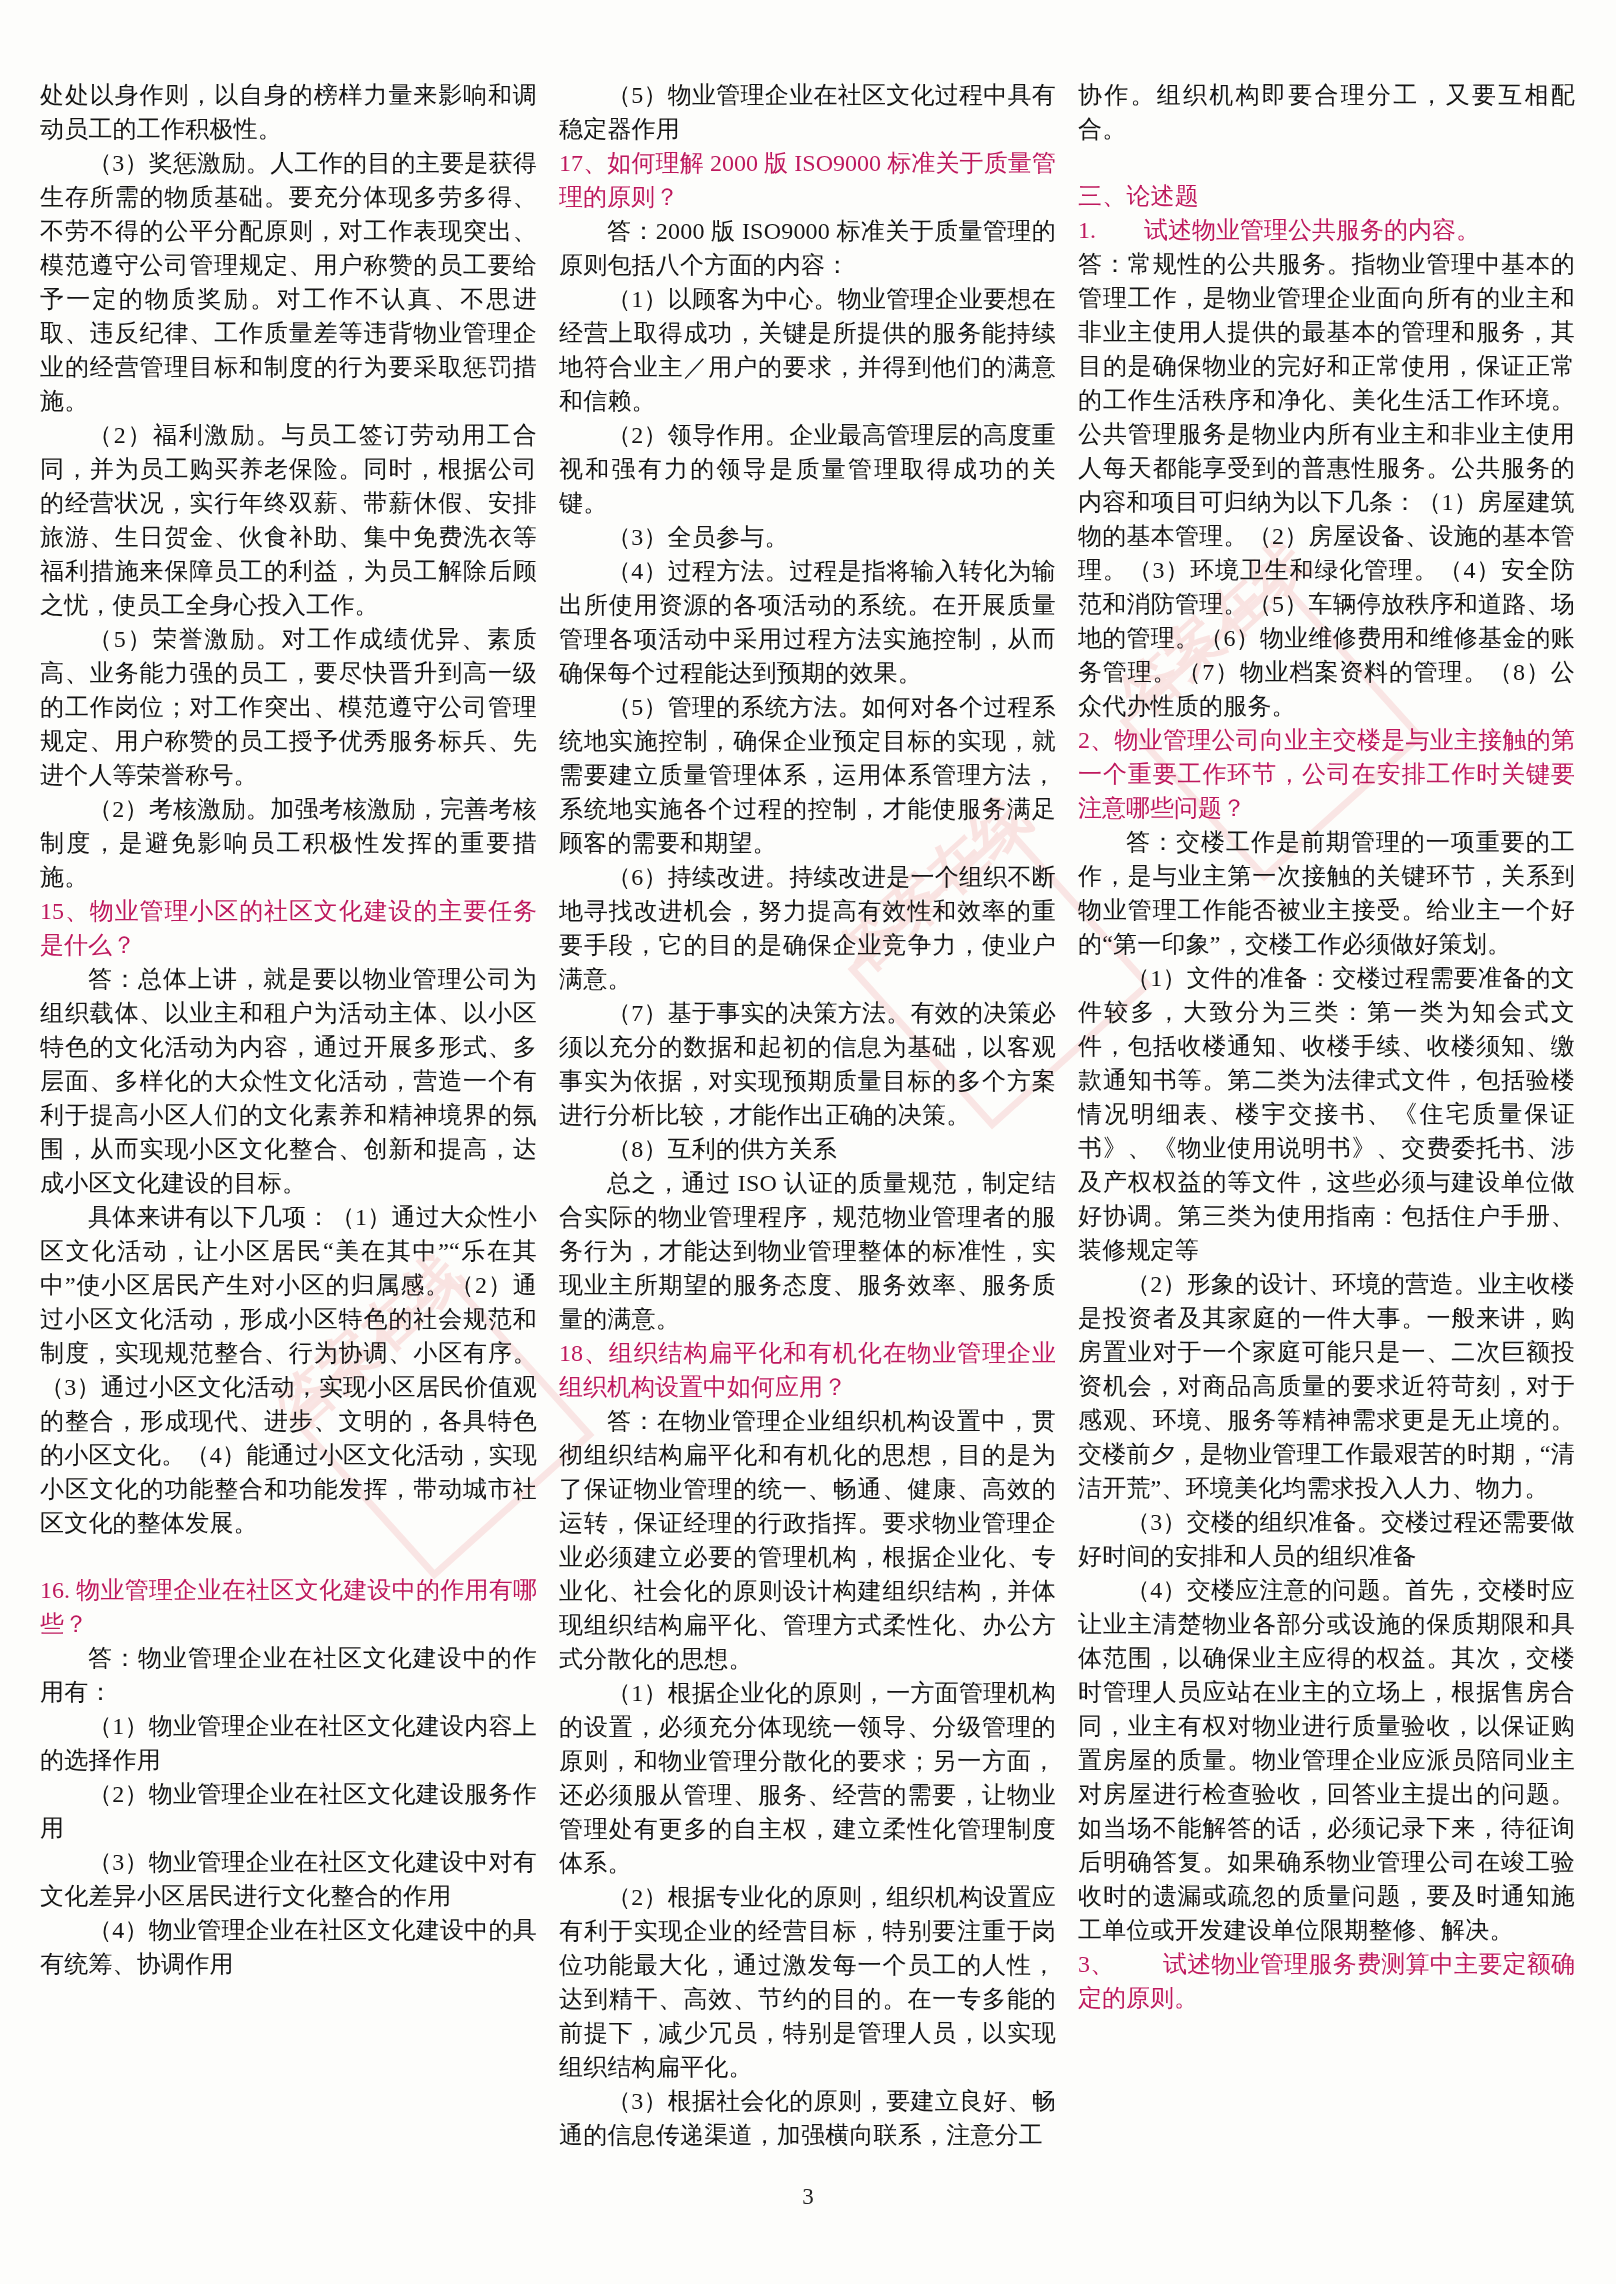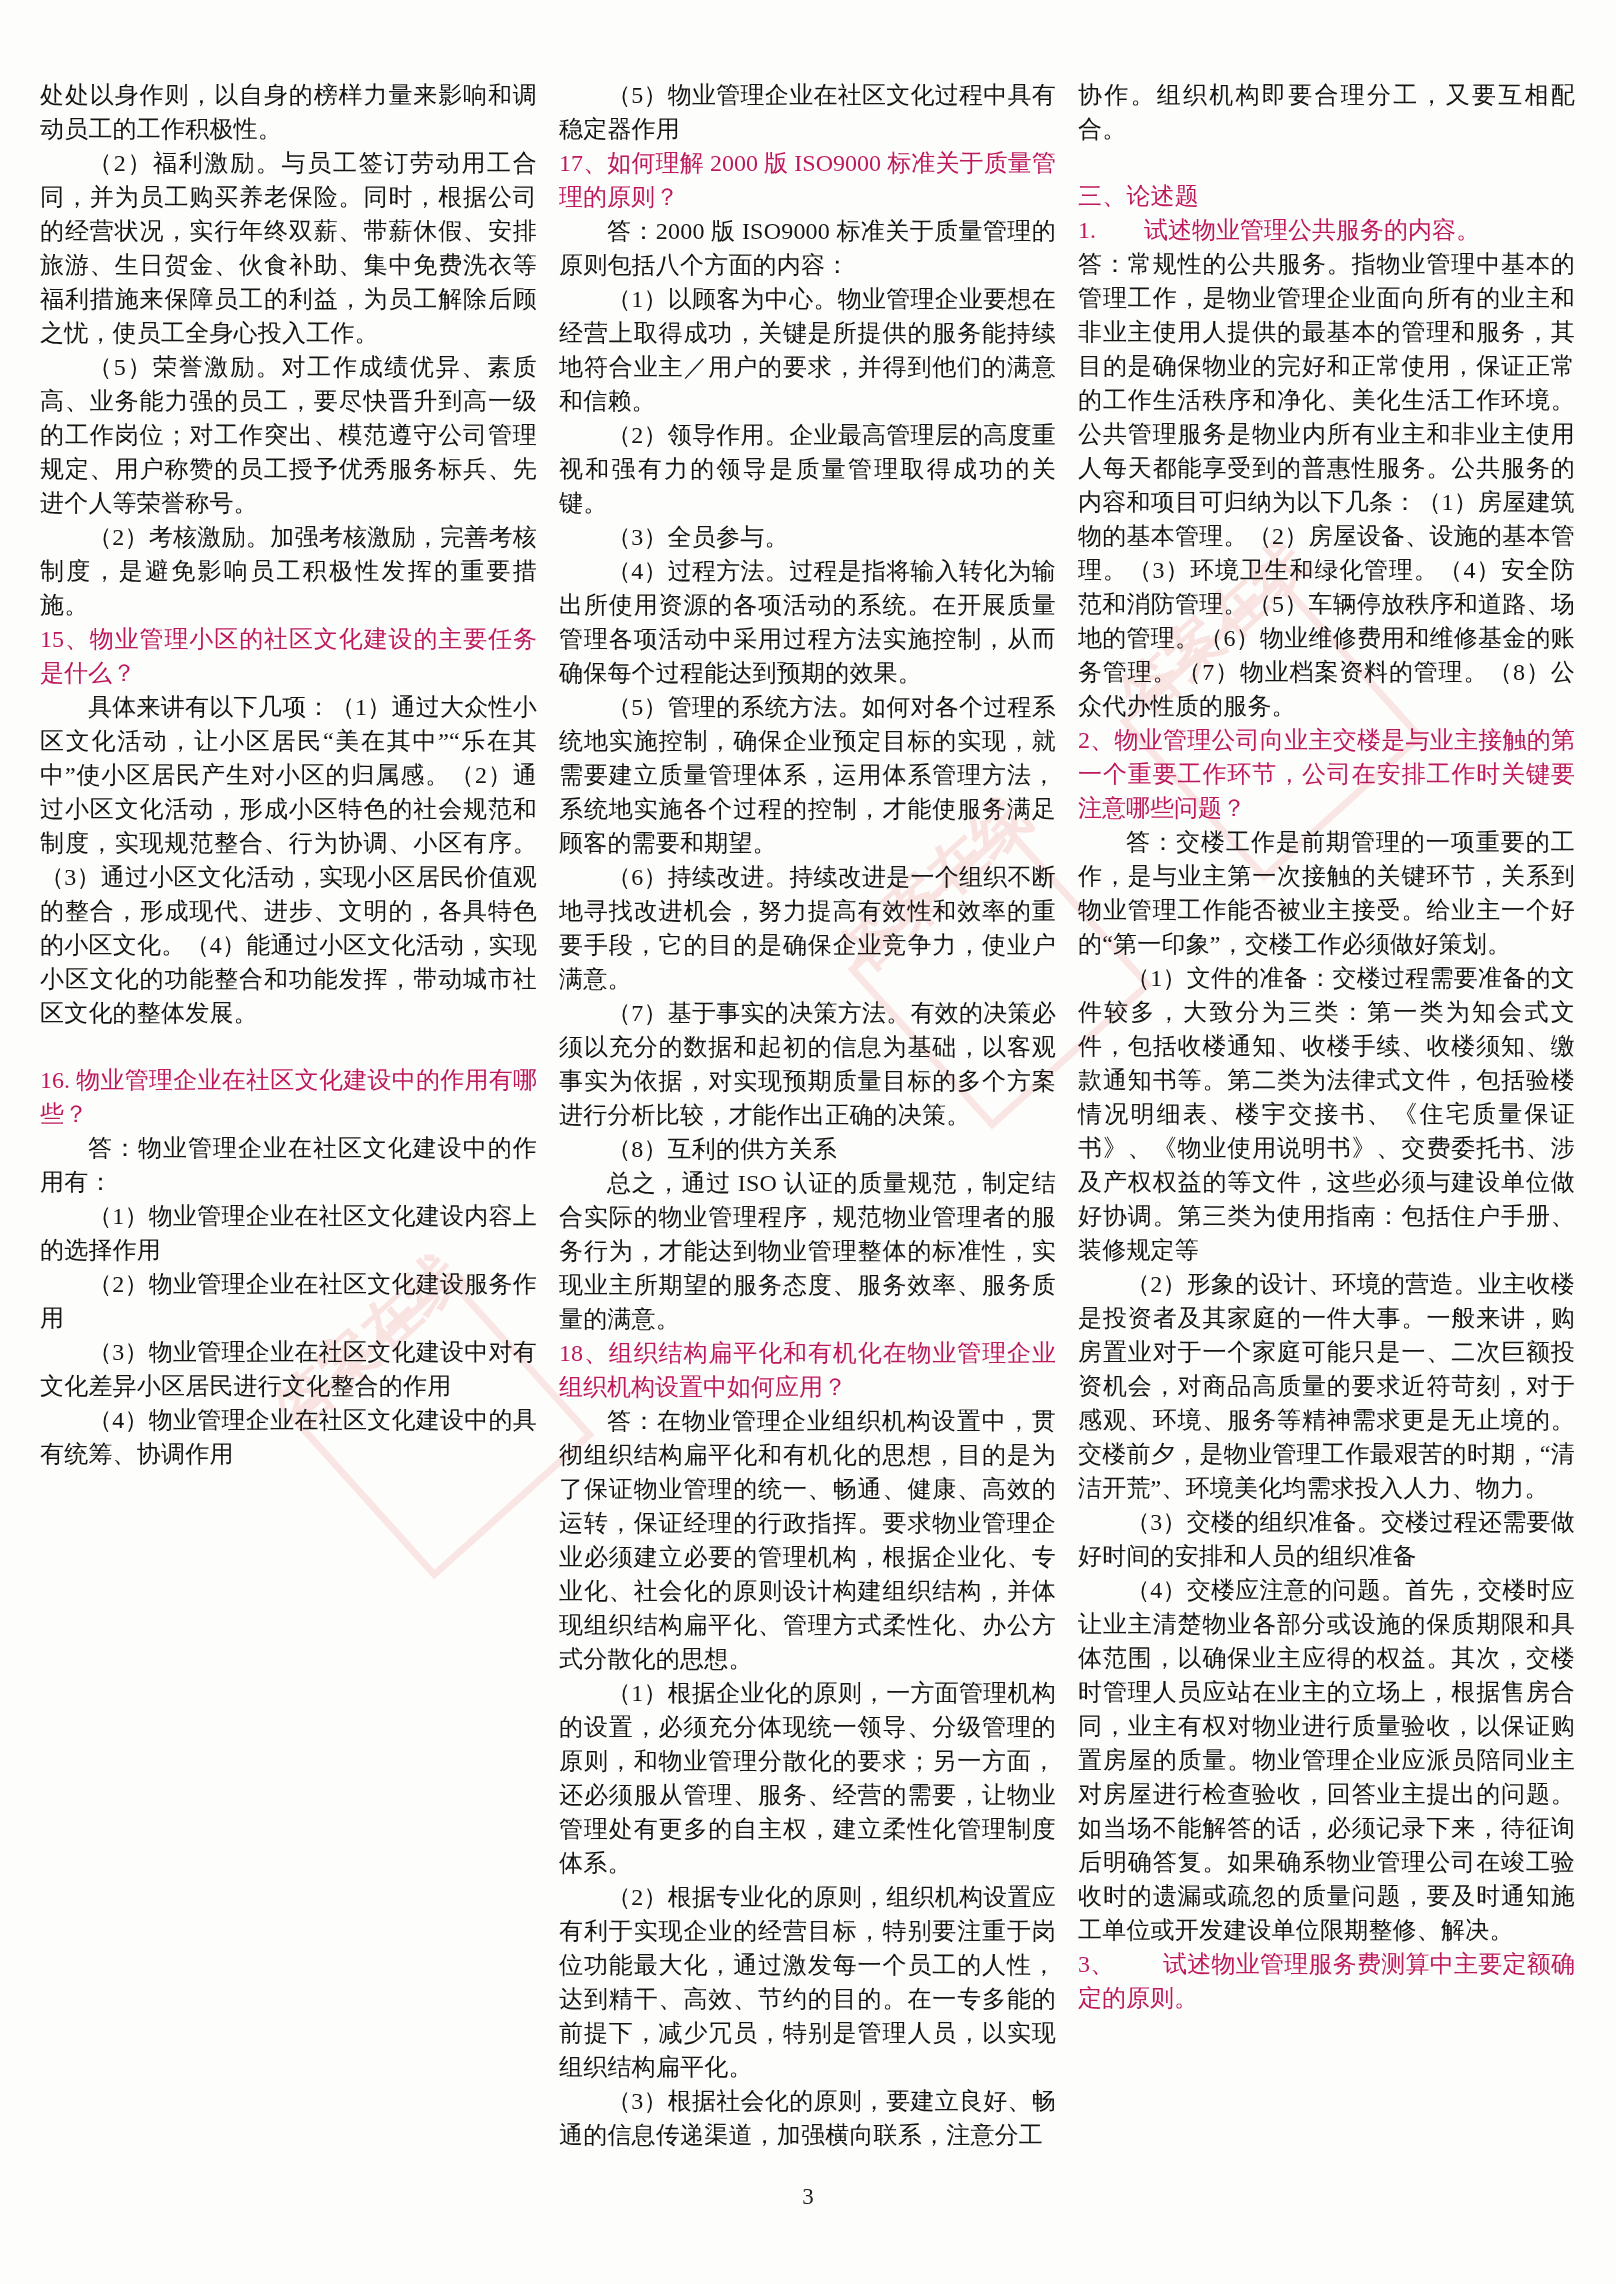--- a/index.html
+++ b/index.html
@@ -98,24 +98,26 @@
   <div class="wm-box wb3"></div>
   <div class="wm-t wm-a">答案在线</div>
   <div class="wm-t wm-b">答案在线</div>
   <div class="wm-t wm-c">答案在线</div>
 </div>
 
 <div id="page">
   <div class="cols">
     <div class="col" id="col-1">
         <p class="">处处以身作则，以自身的榜样力量来影响和调动员工的工作积极性。</p>
+        <p class="ind">（3）奖惩激励。人工作的目的主要是获得生存所需的物质基础。要充分体现多劳多得、不劳不得的公平分配原则，对工作表现突出、模范遵守公司管理规定、用户称赞的员工要给予一定的物质奖励。对工作不认真、不思进取、违反纪律、工作质量差等违背物业管理企业的经营管理目标和制度的行为要采取惩罚措施。</p>
         <p class="ind">（2）福利激励。与员工签订劳动用工合同，并为员工购买养老保险。同时，根据公司的经营状况，实行年终双薪、带薪休假、安排旅游、生日贺金、伙食补助、集中免费洗衣等福利措施来保障员工的利益，为员工解除后顾之忧，使员工全身心投入工作。</p>
         <p class="ind">（5）荣誉激励。对工作成绩优异、素质高、业务能力强的员工，要尽快晋升到高一级的工作岗位；对工作突出、模范遵守公司管理规定、用户称赞的员工授予优秀服务标兵、先进个人等荣誉称号。</p>
         <p class="ind">（2）考核激励。加强考核激励，完善考核制度，是避免影响员工积极性发挥的重要措施。</p>
         <p class="q">15、物业管理小区的社区文化建设的主要任务是什么？</p>
+        <p class="ind">答：总体上讲，就是要以物业管理公司为组织载体、以业主和租户为活动主体、以小区特色的文化活动为内容，通过开展多形式、多层面、多样化的大众性文化活动，营造一个有利于提高小区人们的文化素养和精神境界的氛围，从而实现小区文化整合、创新和提高，达成小区文化建设的目标。</p>
         <p class="ind">具体来讲有以下几项：（1）通过大众性小区文化活动，让小区居民“美在其中”“乐在其中”使小区居民产生对小区的归属感。（2）通过小区文化活动，形成小区特色的社会规范和制度，实现规范整合、行为协调、小区有序。（3）通过小区文化活动，实现小区居民价值观的整合，形成现代、进步、文明的，各具特色的小区文化。（4）能通过小区文化活动，实现小区文化的功能整合和功能发挥，带动城市社区文化的整体发展。</p>
         <div class="gap"></div>
         <p class="q">16. 物业管理企业在社区文化建设中的作用有哪些？</p>
         <p class="ind">答：物业管理企业在社区文化建设中的作用有：</p>
         <p class="ind">（1）物业管理企业在社区文化建设内容上的选择作用</p>
         <p class="ind">（2）物业管理企业在社区文化建设服务作用</p>
         <p class="ind">（3）物业管理企业在社区文化建设中对有文化差异小区居民进行文化整合的作用</p>
         <p class="ind">（4）物业管理企业在社区文化建设中的具有统筹、协调作用</p>
       </div>
     <div class="col" id="col-2">

